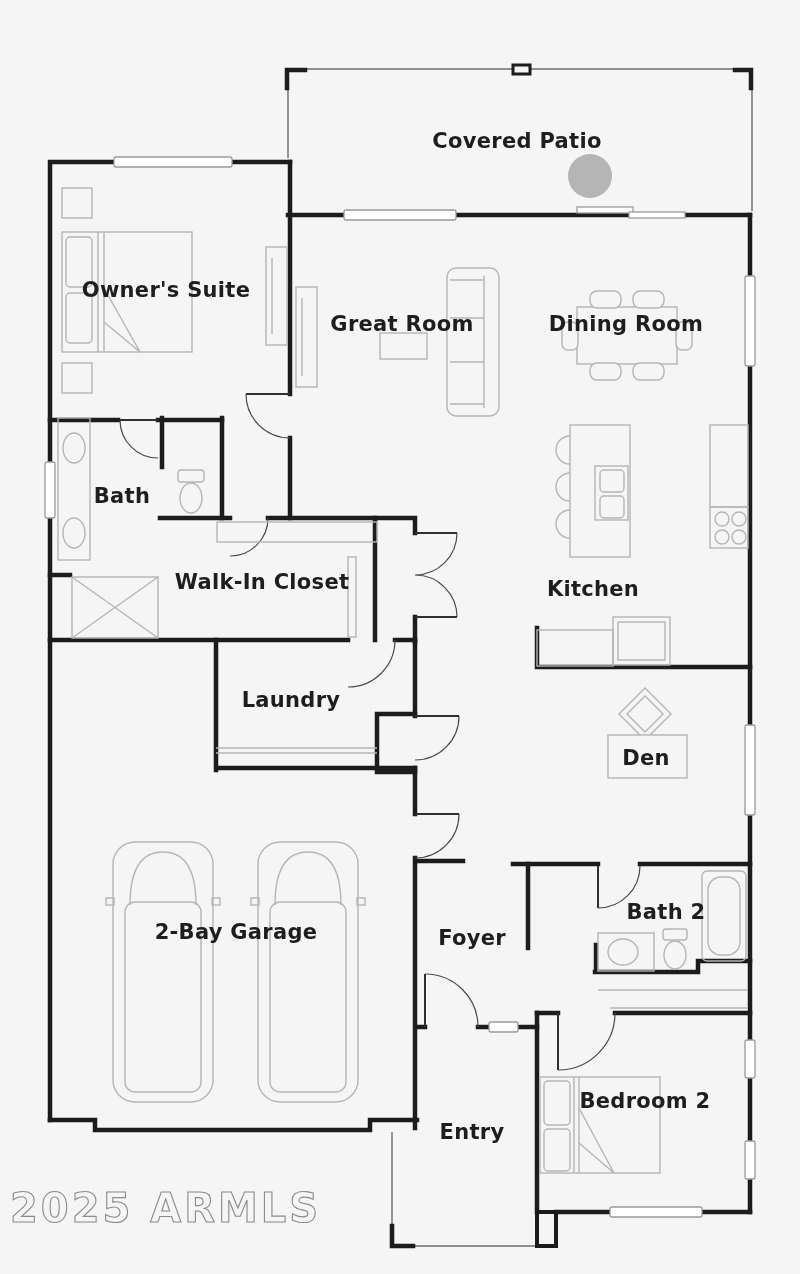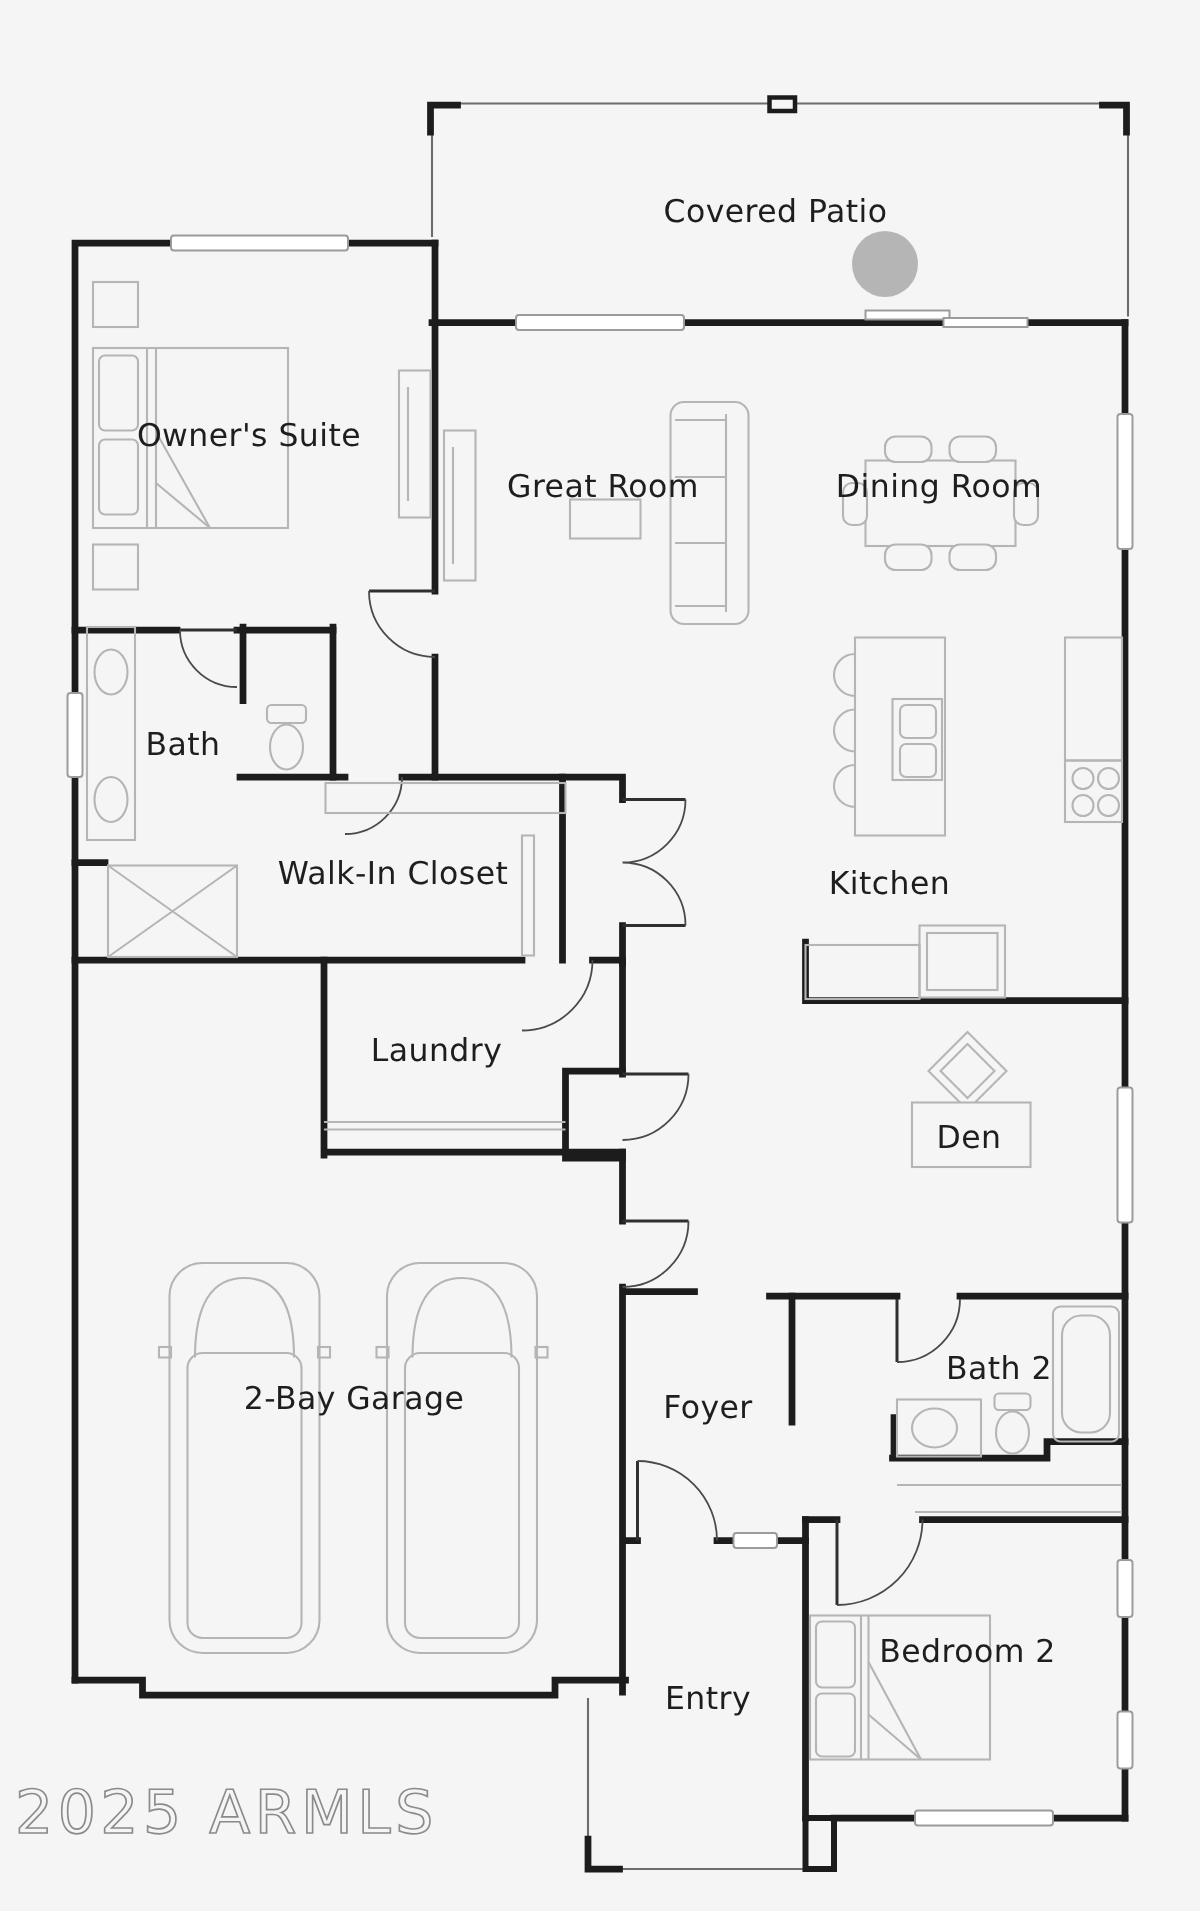--- a/index.html
+++ b/index.html
@@ -1,16 +1,16 @@
 <!DOCTYPE html>
 <html><head>
 <meta charset="utf-8">
 <style>
   html,body{margin:0;padding:0;background:#e9e9e9;font-family:"DejaVu Sans","Liberation Sans",sans-serif;}
-  .page{position:relative;width:800px;height:1274px;background:#f5f5f5;overflow:hidden;margin:0 auto;}
+  .page{position:relative;width:800px;height:1274px;background:#f5f5f5;overflow:hidden;margin:0 auto;font-weight:bold;}
   svg{display:block;}
   .room-label{font-family:"DejaVu Sans","Liberation Sans",sans-serif;font-size:21px;fill:#1e1e1e;letter-spacing:.3px;}
   .watermark{font-family:"DejaVu Sans","Liberation Sans",sans-serif;font-size:40px;letter-spacing:3px;fill:none;stroke:#8b8b8b;stroke-width:1.1px;}
   .wall{stroke:#1c1c1c;stroke-width:4.5;fill:none;stroke-linecap:square;}
   .thin{stroke:#6d6d6d;stroke-width:1.4;fill:none;}
   .door{stroke:#4a4a4a;stroke-width:1.2;fill:none;}
   .leaf{stroke:#2f2f2f;stroke-width:2;fill:none;}
   .win{fill:#ffffff;stroke:#9b9b9b;stroke-width:1.3;}
   .furn{stroke:#b5b5b5;stroke-width:1.4;fill:none;}
   .furnf{stroke:#b5b5b5;stroke-width:1.4;fill:#f5f5f5;}

